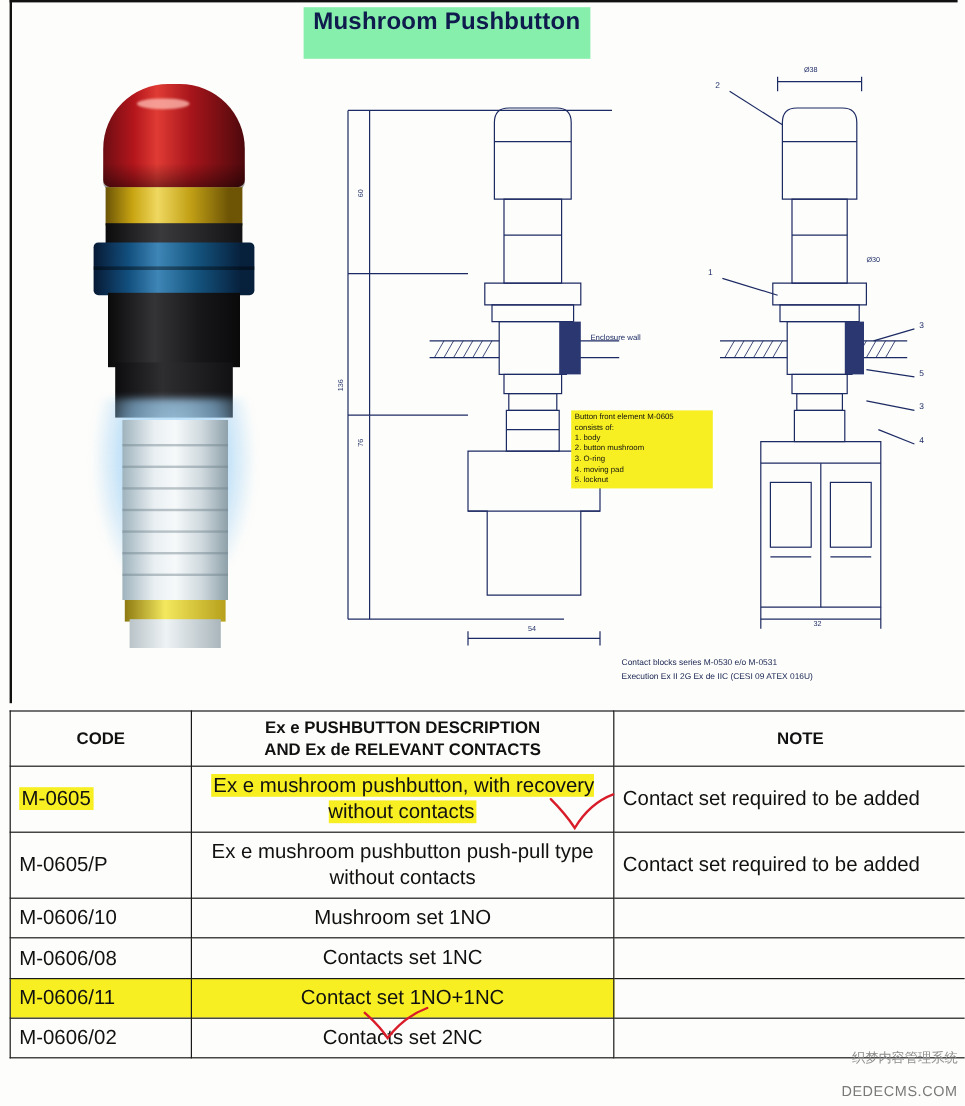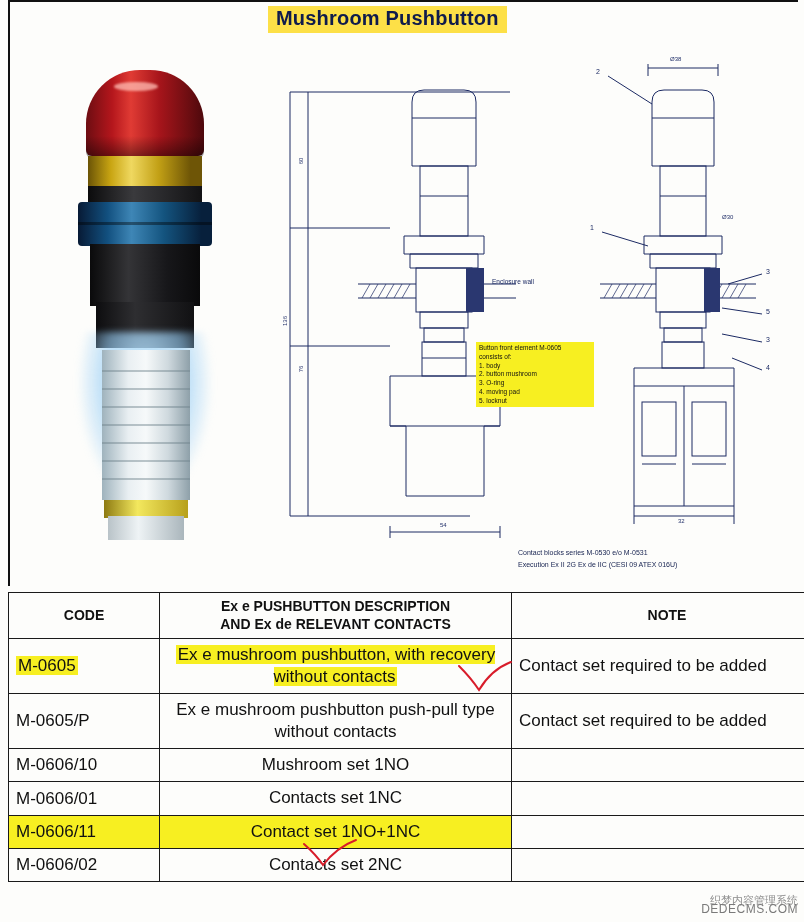--- a/index.html
+++ b/index.html
@@ -19,23 +19,23 @@
   .page-border-left {
     position: absolute; left: 8px; top: 0; width: 2px; height: 586px;
     background: #111;
   }
   .page-border-top {
     position: absolute; left: 8px; top: 0; width: 790px; height: 2px;
     background: #111;
   }
   
   .title-wrap {
-    position: absolute; left: 268px; top: 6px;
-    background: #fde047;
-    padding: 1px 8px 3px 8px;
+    position: absolute; left: 253px; top: 6px;
+    background: #86efac;
+    padding: 1px 8px 19px 8px;
   }
   .title-wrap .title-text {
     font-size: 20px;
     font-weight: bold;
     color: #0f1b4c;
     letter-spacing: .2px;
     white-space: nowrap;
     font-family: "Liberation Sans", sans-serif;
   }
   
@@ -187,21 +187,21 @@
 
   
   .tick {
     position: absolute;
     pointer-events: none;
   }
   .tick svg { display:block; }
 
   
   .wm {
-    position: absolute; right: 6px; bottom: 14px;
+    position: absolute; right: 6px; bottom: 33px;
     font-size: 11px; color: #8e8e8e;
     font-family: "Liberation Sans", sans-serif;
   }
   .wm2 {
     position: absolute; right: 6px; bottom: 6px;
     font-size: 12px; color: #7a7a7a; letter-spacing: .5px;
     font-family: "Liberation Sans", sans-serif;
   }
 </style>
 </head>
@@ -402,21 +402,21 @@
         <td class="c-code">M-0605/P</td>
         <td class="c-desc">Ex e mushroom pushbutton push-pull type without contacts</td>
         <td class="c-note">Contact set required to be added</td>
       </tr>
       <tr class="row-short">
         <td class="c-code">M-0606/10</td>
         <td class="c-desc">Mushroom set 1NO</td>
         <td class="c-note"></td>
       </tr>
       <tr class="row-short">
-        <td class="c-code">M-0606/01</td>
+        <td class="c-code">M-0606/08</td>
         <td class="c-desc">Contacts set 1NC</td>
         <td class="c-note"></td>
       </tr>
       <tr class="row-short">
         <td class="c-code hl">M-0606/11</td>
         <td class="c-desc hl">Contact set 1NO+1NC</td>
         <td class="c-note"></td>
       </tr>
       <tr class="row-short">
         <td class="c-code">M-0606/02</td>

